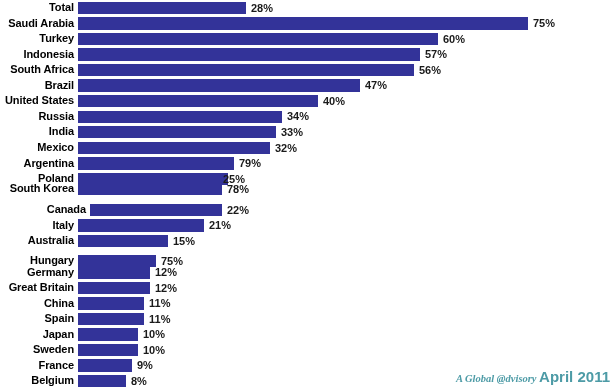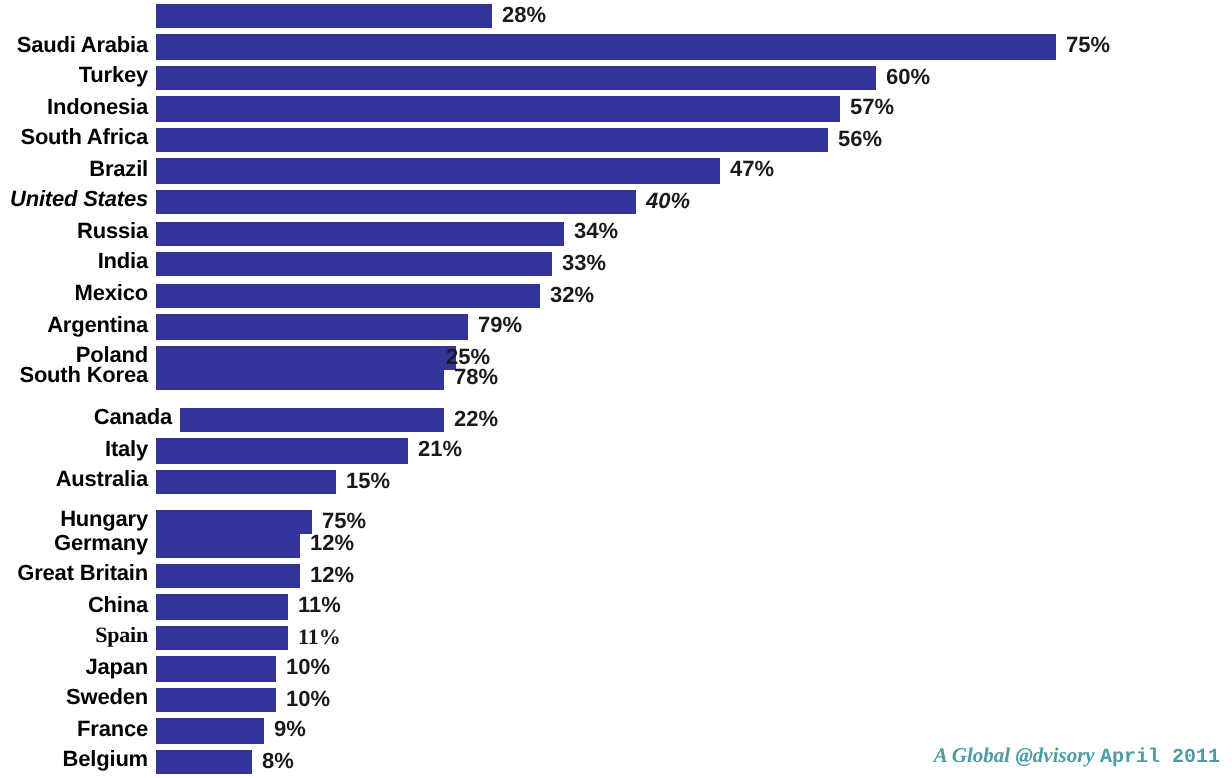--- a/index.html
+++ b/index.html
@@ -77,30 +77,31 @@
     font-weight: bold;
     color: #4d9ba6;
     white-space: nowrap;
     font-family: "Liberation Serif", serif;
   }
   #watermark .wm-brand {
     font-style: italic;
   }
   #watermark .wm-date {
     font-style: normal;
-    font-family: Liberation Mono, monospace;
-    font-size: 10px;
+    font-family: Liberation Sans, sans-serif;
+    font-size: 15px;
   }
 </style>
 </head>
 <body>
 
 <div id="chart-root">
   <div class="chart-rows" id="chart-rows">
       <div class="bar-row" style="top: 0px;">
+        <div class="row-label">Total</div>
         <div class="bar-track" style="width: 168px;">
           <span class="bar-fill" style="width: 168px; background: rgb(51, 51, 153);"></span>
         </div>
         <div class="bar-value" style="left: 251px;">28%</div>
       </div>
       <div class="bar-row" style="top: 15.56px;">
         <div class="row-label">Saudi Arabia</div>
         <div class="bar-track" style="width: 450px;">
           <span class="bar-fill" style="width: 450px; background: rgb(51, 51, 153);"></span>
         </div>
@@ -127,21 +128,21 @@
         </div>
         <div class="bar-value" style="left: 419px;">56%</div>
       </div>
       <div class="bar-row" style="top: 77.8px;">
         <div class="row-label">Brazil</div>
         <div class="bar-track" style="width: 282px;">
           <span class="bar-fill" style="width: 282px; background: rgb(51, 51, 153);"></span>
         </div>
         <div class="bar-value" style="left: 365px;">47%</div>
       </div>
-      <div class="bar-row" style="top: 93.36px; font-style: italic;">
+      <div class="bar-row" style="top: 93.36px;">
         <div class="row-label">United States</div>
         <div class="bar-track" style="width: 240px;">
           <span class="bar-fill" style="width: 240px; background: rgb(51, 51, 153);"></span>
         </div>
         <div class="bar-value" style="left: 323px;">40%</div>
       </div>
       <div class="bar-row" style="top: 108.92px;">
         <div class="row-label">Russia</div>
         <div class="bar-track" style="width: 204px;">
           <span class="bar-fill" style="width: 204px; background: rgb(51, 51, 153);"></span>
@@ -225,21 +226,21 @@
         </div>
         <div class="bar-value" style="left: 155px;">12%</div>
       </div>
       <div class="bar-row" style="top: 295.64px;">
         <div class="row-label">China</div>
         <div class="bar-track" style="width: 66px;">
           <span class="bar-fill" style="width: 66px; background: rgb(51, 51, 153);"></span>
         </div>
         <div class="bar-value" style="left: 149px;">11%</div>
       </div>
-      <div class="bar-row" style="top: 311.2px; font-family: Liberation Serif, serif;">
+      <div class="bar-row" style="top: 311.2px;">
         <div class="row-label">Spain</div>
         <div class="bar-track" style="width: 66px;">
           <span class="bar-fill" style="width: 66px; background: rgb(51, 51, 153);"></span>
         </div>
         <div class="bar-value" style="left: 149px;">11%</div>
       </div>
       <div class="bar-row" style="top: 326.76px;">
         <div class="row-label">Japan</div>
         <div class="bar-track" style="width: 60px;">
           <span class="bar-fill" style="width: 60px; background: rgb(51, 51, 153);"></span>

